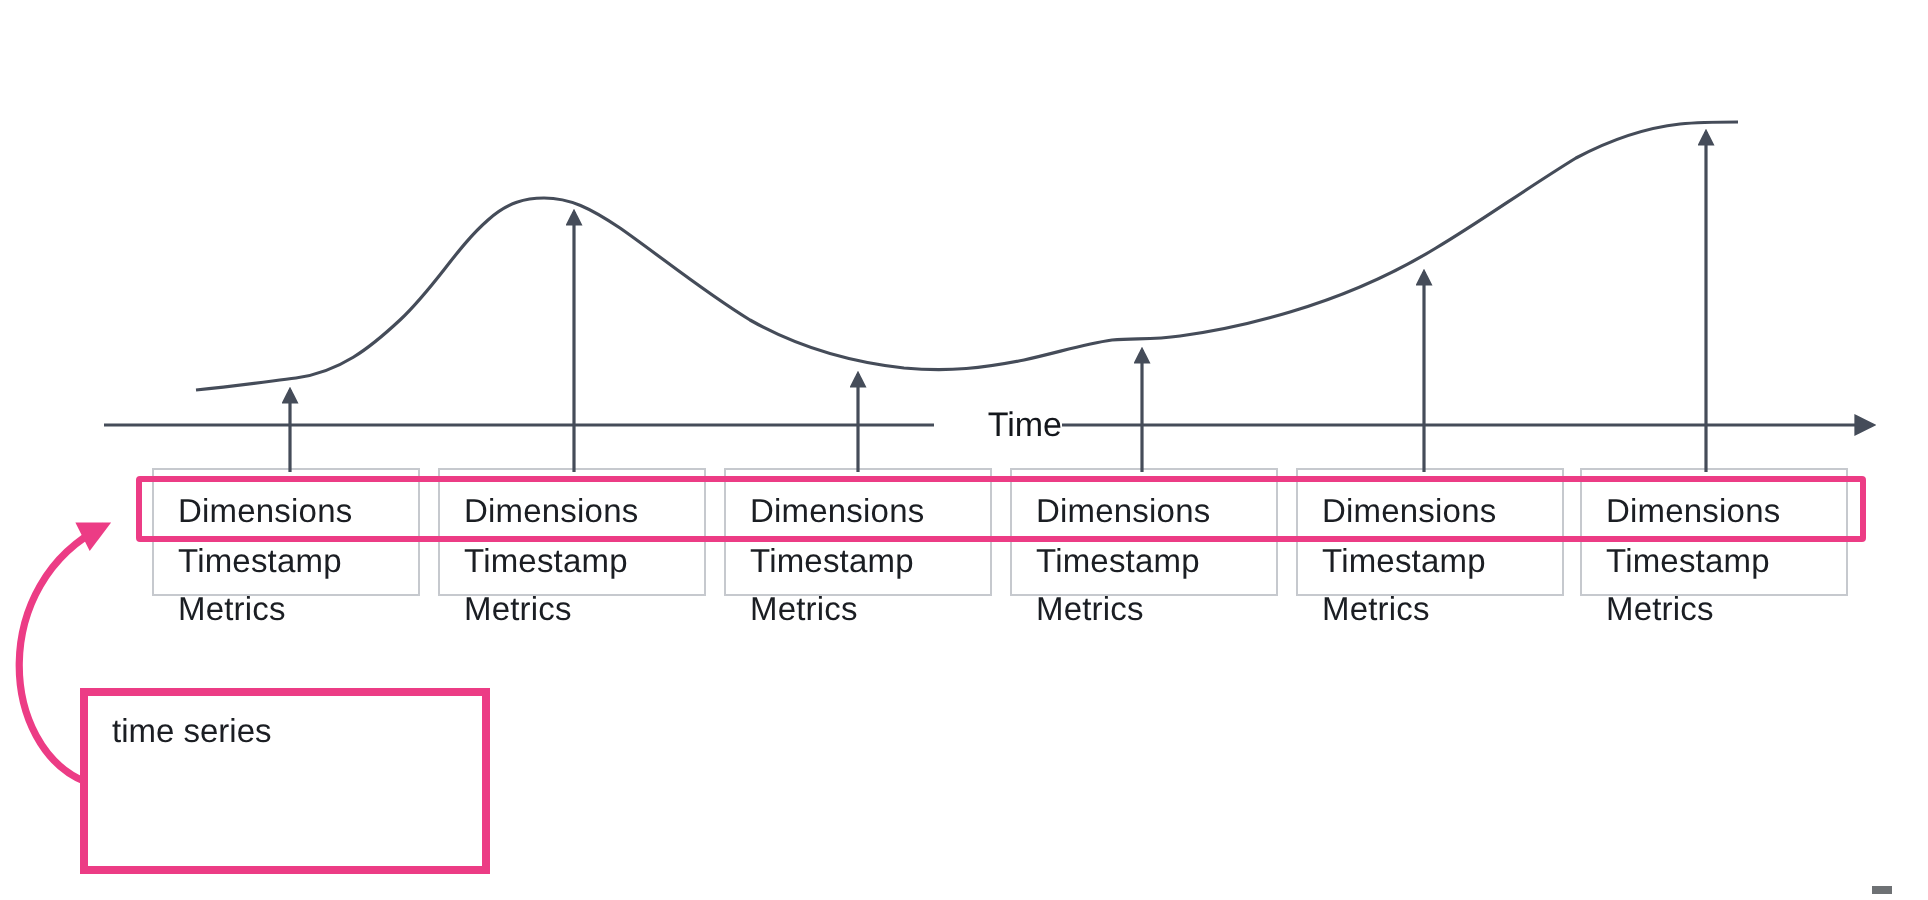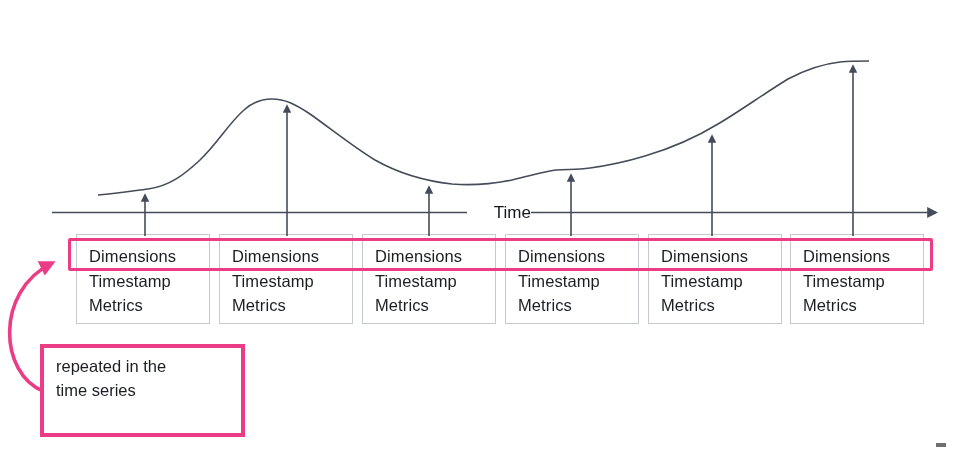--- a/index.html
+++ b/index.html
@@ -54,21 +54,21 @@
     width:64px;height:23px;
     background:#ffffff;
     text-align:right;
     font-size:17px;
     line-height:23px;
     color:#14171C;
   }
   .record-box{
     position:absolute;
     top:234px;
-    width:134px;height:90px;
+    width:134px;height:64px;
     background:#ffffff;
     border:1px solid var(--box-border);
     padding:9px 0 0 12px;
     font-size:16.5px;
     line-height:24.5px;
     letter-spacing:0.1px;
     color:var(--text);
   }
   .record-box .field{display:block;}
   .dims-highlight{
@@ -176,19 +176,18 @@
     <line class="value-arrow" x1="853" y1="236" x2="853" y2="66" marker-end="url(#ah-dark)"></line>
 
     <path class="callout-arrow" d="M 43 391 C 0 374, -6 292, 52 263" marker-end="url(#ah-pink)"></path>
   </svg>
 
   <div class="dims-highlight"></div>
 
   <div class="time-label">Time</div>
 
   <div class="callout">
-    <span class="line">repeated in the</span>
     <span class="line">time series</span>
   </div>
 
   <div class="artifact"></div>
 
 </div>
 
 </body></html>

